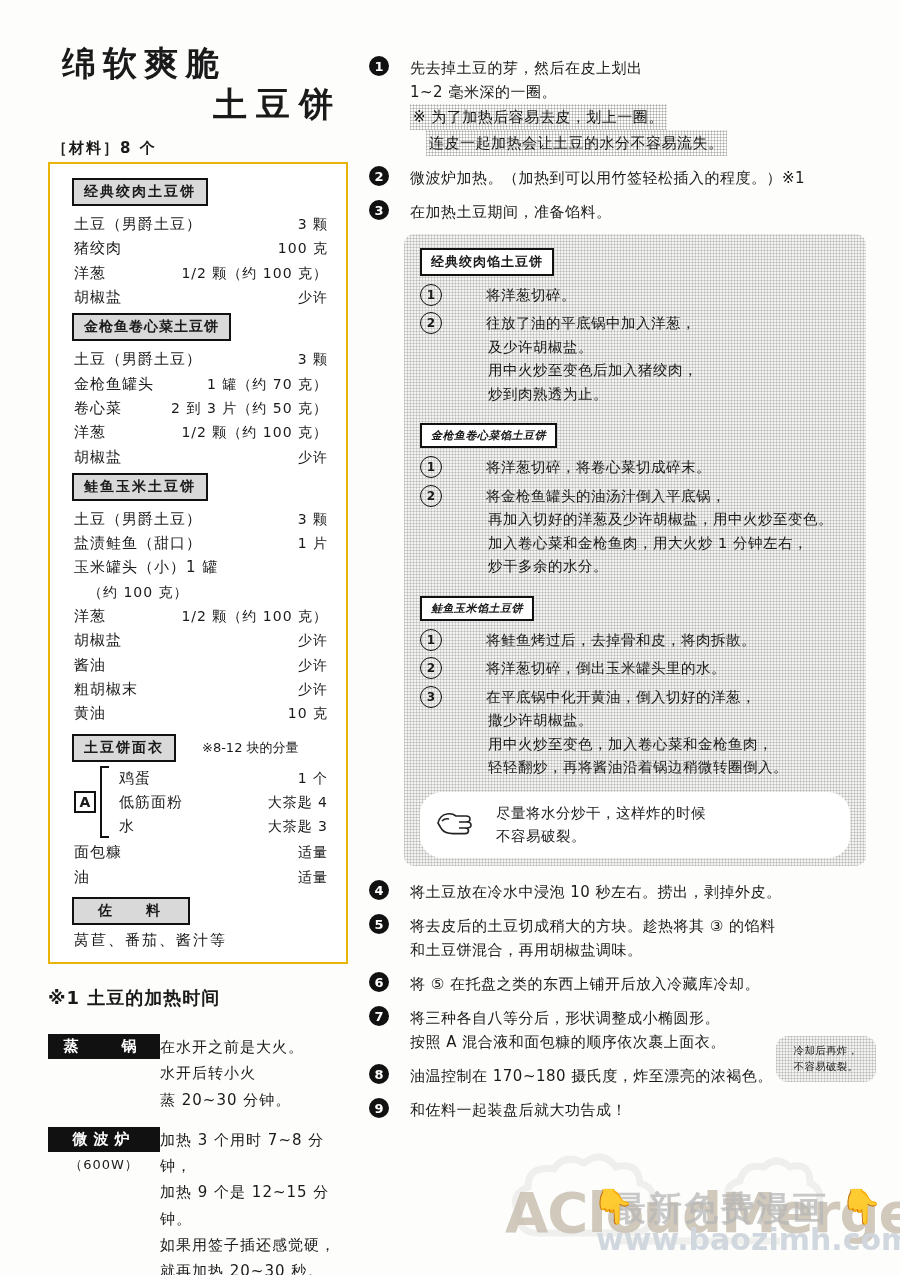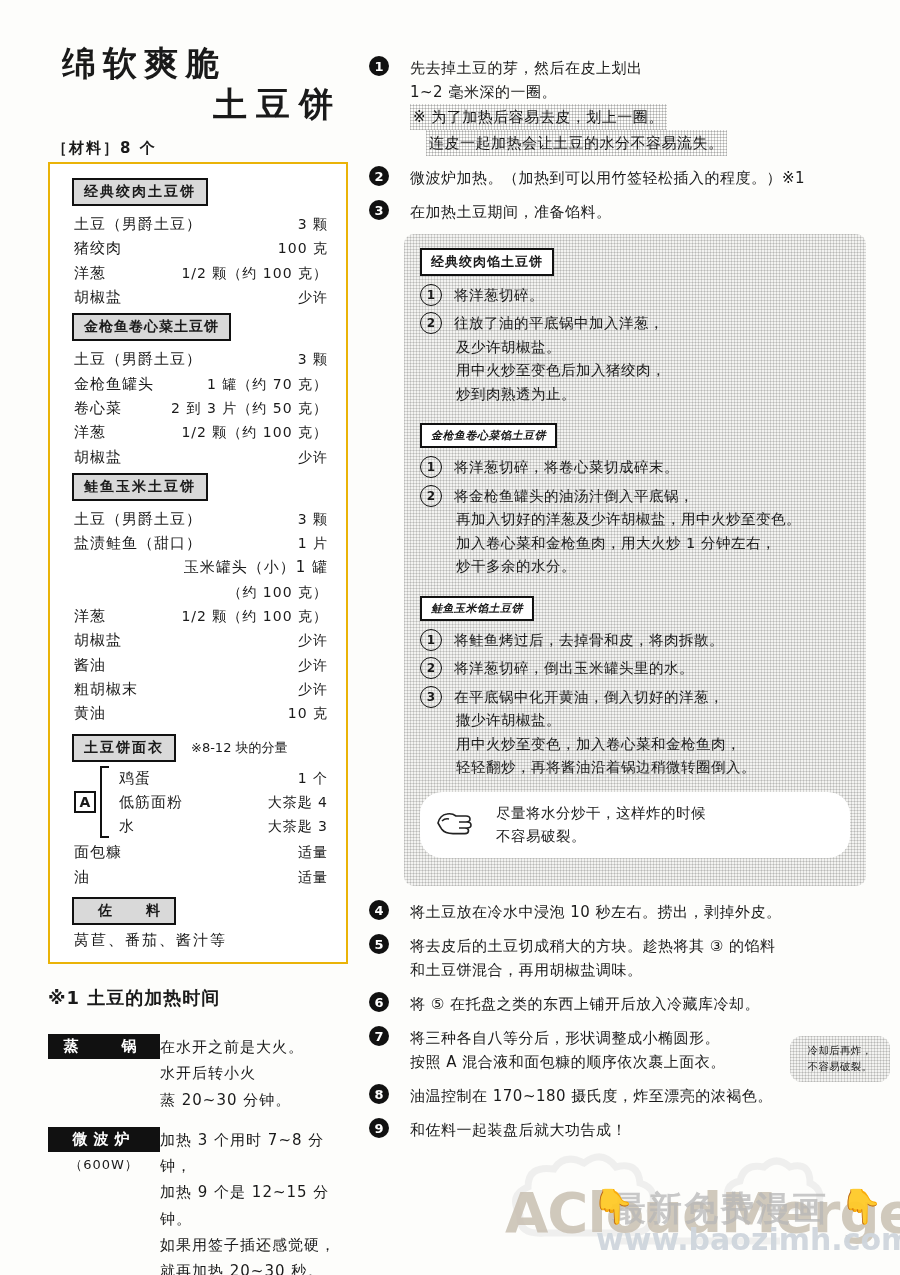--- a/index.html
+++ b/index.html
@@ -34,21 +34,21 @@
     border:2px solid #eab308; padding:10px 8px 12px 8px; background:#fff;
   }
   .sub-head {
     display:inline-block; border:2px solid #111; background:#d9d9d9;
     font-size:14px; font-weight:700; letter-spacing:2px;
     padding:3px 10px; margin:4px 0 6px 14px;
   }
   .sub-head.wide { letter-spacing:1px; }
   .ing-row {
     display:flex; justify-content:space-between; align-items:baseline;
-    font-size:15px; line-height:1.62; padding:0 10px 0 16px; letter-spacing:1px;text-align:right;
+    font-size:15px; line-height:1.62; padding:0 10px 0 16px; letter-spacing:1px;
   }
   .ing-row .nm { white-space:nowrap; }
   .ing-row .qt { white-space:nowrap; font-size:14px; letter-spacing:1px; }
   .ing-row.inline { display:block; }
   .ing-row.inline .nm { display:inline; }
   .ing-row.inline .qt { display:inline; margin-left:14px; }
 
   .coating-head-row { display:flex; align-items:center; gap:10px; margin:8px 0 4px 0; }
   .coating-note { font-size:13px; letter-spacing:0px; }
   .group-A {
@@ -61,21 +61,21 @@
   .bracket {
     border-left:2px solid #111; border-top:2px solid #111; border-bottom:2px solid #111;
     width:9px; align-self:stretch; margin-right:6px;
   }
   .group-rows { flex:1; }
   .group-rows .ing-row { padding-left:4px; }
 
   .season-head {
     display:inline-block; border:2px solid #111; background:#d9d9d9;
     font-size:14px; font-weight:700; letter-spacing:10px;
-    padding:3px 4px 3px 24px; margin:8px 0 6px 14px;
+    padding:3px 18px 3px 24px; margin:8px 0 6px 14px;
   }
   .season-row { font-size:15px; padding-left:16px; letter-spacing:2px; }
 
   
   .heat-block { margin-top:22px; }
   .heat-title { font-size:18px; font-weight:700; letter-spacing:1px; margin-bottom:24px; }
   .heat-row { display:flex; margin-bottom:14px; }
   .heat-tagwrap { width:112px; flex:0 0 112px; }
   .heat-tag {
     background:#111; color:#fff; font-size:15px; font-weight:700;
@@ -103,52 +103,52 @@
   .shaded {
     background-image:
       repeating-linear-gradient(0deg, rgba(0,0,0,.18) 0 1px, transparent 1px 3px),
       repeating-linear-gradient(90deg, rgba(0,0,0,.18) 0 1px, transparent 1px 3px);
     display:inline-block; padding:1px 3px;
   }
   .note-ind { padding-left:16px; }
 
   
   .fill-panel {
-    margin:8px 0 6px 38px; width:462px; padding:14px 16px 28px 16px;
+    margin:8px 0 6px 38px; width:462px; padding:14px 16px 8px 16px;
     border-radius:10px;
     background-image:
       repeating-linear-gradient(0deg, rgba(0,0,0,.13) 0 1px, transparent 1px 3px),
       repeating-linear-gradient(90deg, rgba(0,0,0,.13) 0 1px, transparent 1px 3px);
     background-color:#f3f3f1;
   }
   .fill-head {
     display:inline-block; border:2px solid #111; background:#fff;
     font-size:13px; font-weight:700; letter-spacing:1px; padding:3px 9px;
     margin-bottom:8px;
   }
   .fill-head.tiny { font-size:11px; letter-spacing:0.5px;font-style:italic; }
   .fill-step { display:flex; margin-bottom:5px; }
   .ocirc {
     flex:0 0 22px; width:22px; height:22px; border:1.6px solid #111; border-radius:50%;
     font-size:12px; display:flex; align-items:center; justify-content:center;
     background:transparent; font-weight:600;
   }
-  .fill-text { flex:1; padding-left:12px; font-size:14.5px; line-height:1.62; letter-spacing:0.5px; }
+  .fill-text { flex:1; padding-left:12px; font-size:14.5px; line-height:1.62; letter-spacing:0.5px;margin-left:32px; }
   .fill-text .ln2 { padding-left:2px; }
   .sect-gap { height:12px; }
 
   .tipbox {
     background:#fff; border-radius:22px; padding:10px 18px 10px 14px;
     display:flex; align-items:center; margin-top:12px;
   }
   .hand-icon { flex:0 0 54px; }
   .tiptext { font-size:14.5px; line-height:1.6; letter-spacing:0.5px; padding-left:8px; }
 
   .side-note {
-    position:absolute; right:10px; top:1036px; width:100px;
+    position:absolute; right:24px; top:1036px; width:100px;
     border-radius:12px; padding:7px 8px;
     background-image:
       repeating-linear-gradient(0deg, rgba(0,0,0,.13) 0 1px, transparent 1px 3px),
       repeating-linear-gradient(90deg, rgba(0,0,0,.13) 0 1px, transparent 1px 3px);
     background-color:#f3f3f1;
     font-size:10.5px; line-height:1.5; letter-spacing:0.3px; text-align:center;
   }
 
   
   .wm { position:absolute; pointer-events:none; }
@@ -260,21 +260,21 @@
             <span class="qt">少许</span>
           </div>
         <div class="ing-row">
             <span class="nm">黄油</span>
             <span class="qt">10 克</span>
           </div>
       </div>
 
       
       <div class="coating-head-row">
-        <div class="sub-head" style="margin:0 5px 0 14px;">土豆饼面衣</div>
+        <div class="sub-head" style="margin:0 16px 0 14px;">土豆饼面衣</div>
         <div class="coating-note">※8-12 块的分量</div>
       </div>
 
       <div class="group-A">
         <div class="abox">A</div>
         <div class="bracket"></div>
         <div class="group-rows">
           <div class="ing-row">
               <span class="nm">鸡蛋</span>
               <span class="qt">1 个</span>

